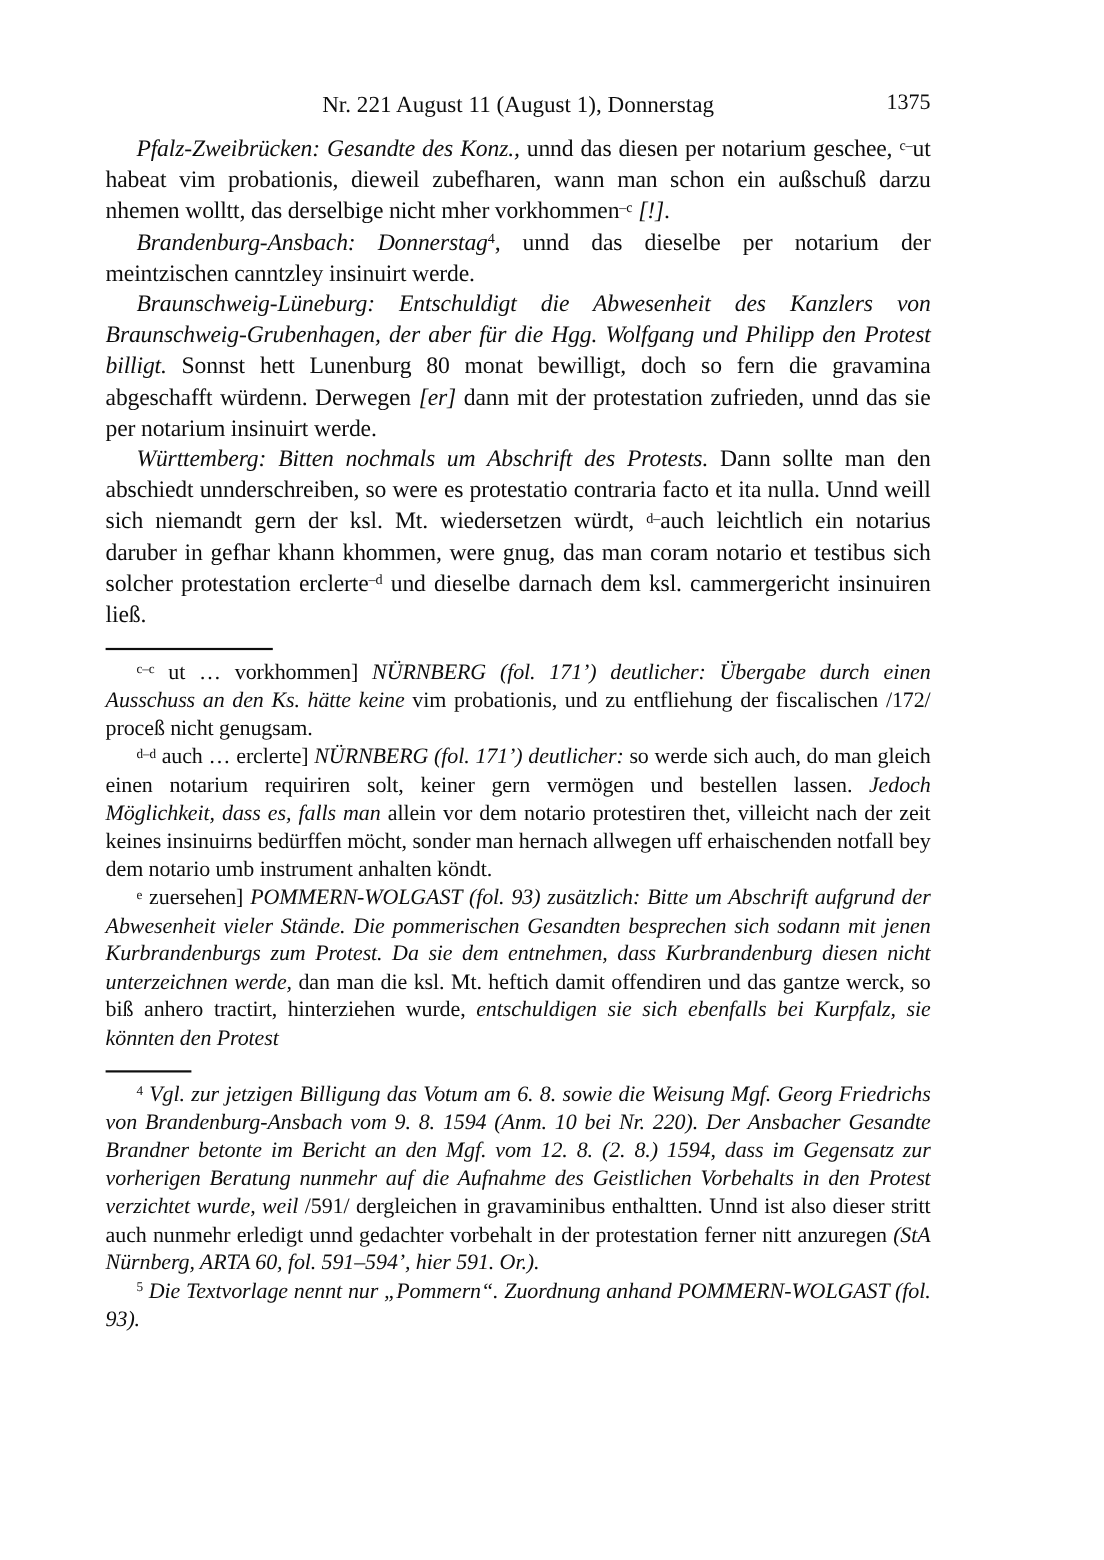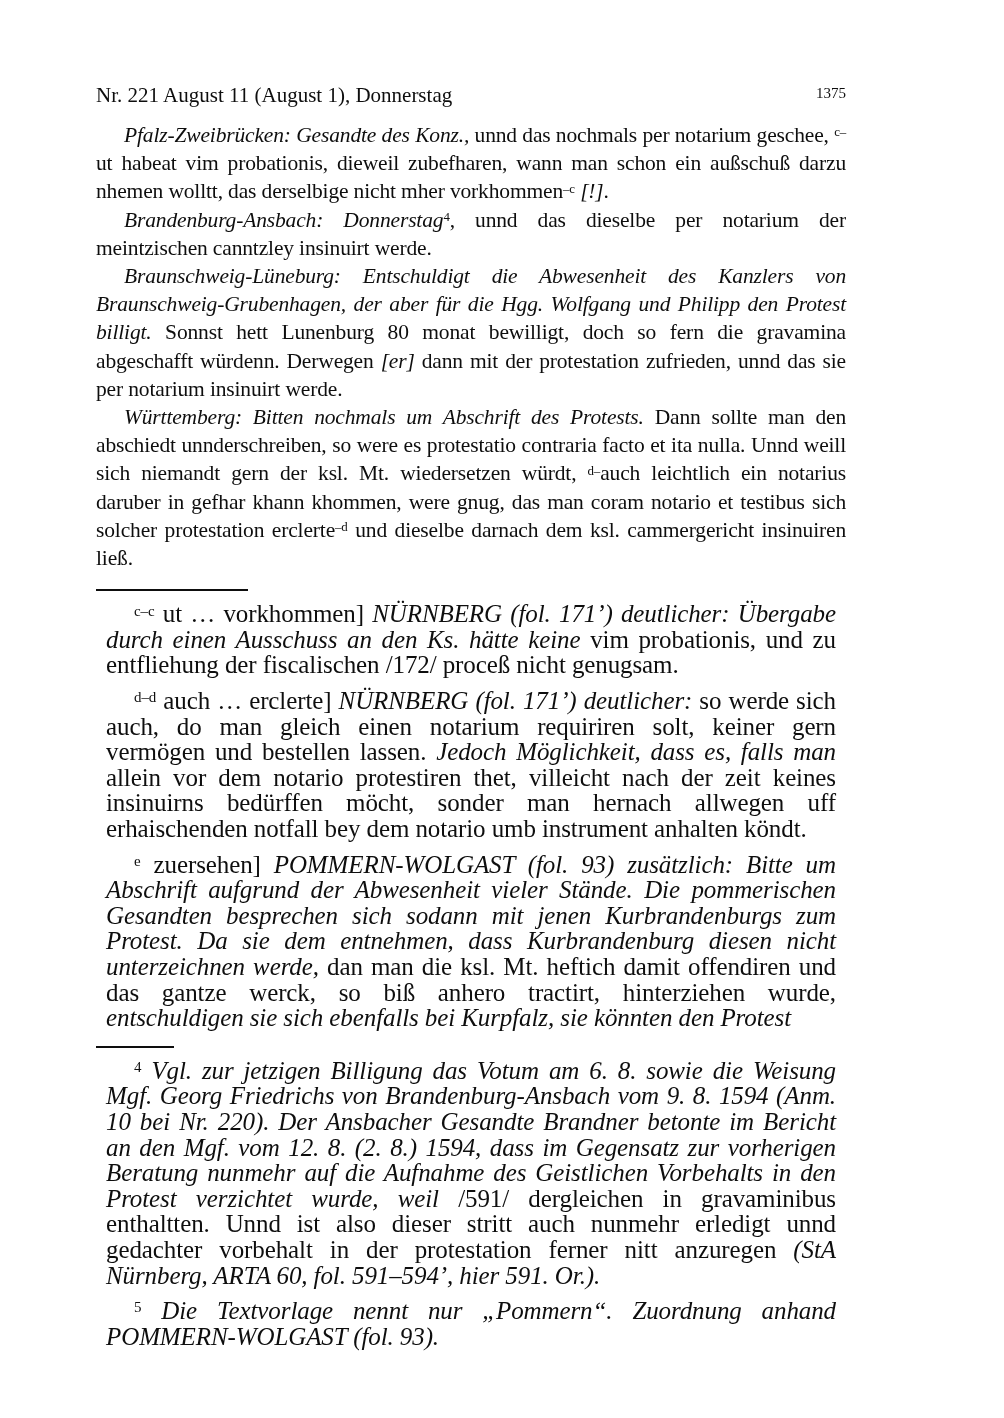--- a/index.html
+++ b/index.html
@@ -20,41 +20,42 @@
     width: 750px;
   }
   .running-head {
     position: relative;
     height: 30px;
     font-size: 21px;
     line-height: 26px;
   }
   .rh-title {
     display: block;
+    text-align: center;
   }
   .rh-page {
     position: absolute;
     right: 0;
     top: -2px;
-    font-size: 15px;
+    font-size: 20px;
   }
   .main-text { margin-top: 9px; }
   .body-par {
     margin: 0;
     text-indent: 28px;
     text-align: justify;
     font-size: 21.5px;
     line-height: 28.2px;
     letter-spacing: -0.15px;
   }
   .fn-par {
-    margin: 10px;
+    margin: 0;
     text-indent: 28px;
     text-align: justify;
-    font-size: 25px;
+    font-size: 20px;
     line-height: 25.6px;
     letter-spacing: -0.1px;
   }
   .it { font-style: italic; }
   sup {
     font-size: 60%;
     line-height: 0;
     vertical-align: baseline;
     position: relative;
     top: -0.45em;
@@ -71,21 +72,21 @@
 
 <div class="page">
   <div class="column">
 
     <div class="running-head">
       <span class="rh-title">Nr. 221 August 11 (August 1), Donnerstag</span>
       <span class="rh-page">1375</span>
     </div>
 
     <div class="main-text">
-        <p class="body-par"><span class="it">Pfalz-Zweibrücken: Gesandte des Konz.,</span><span> unnd das nochmals per notarium geschee, </span><sup>c–</sup><span>ut habeat vim probationis, dieweil zubefharen, wann man schon ein außschuß darzu nhemen wolltt, das derselbige nicht mher vorkhommen</span><sup>–c</sup><span> </span><span class="it">[!]</span><span>.</span></p>
+        <p class="body-par"><span class="it">Pfalz-Zweibrücken: Gesandte des Konz.,</span><span> unnd das diesen per notarium geschee, </span><sup>c–</sup><span>ut habeat vim probationis, dieweil zubefharen, wann man schon ein außschuß darzu nhemen wolltt, das derselbige nicht mher vorkhommen</span><sup>–c</sup><span> </span><span class="it">[!]</span><span>.</span></p>
         <p class="body-par"><span class="it">Brandenburg-Ansbach: Donnerstag</span><sup>4</sup><span>, unnd das dieselbe per notarium der meintzischen canntzley insinuirt werde.</span></p>
         <p class="body-par"><span class="it">Braunschweig-Lüneburg: Entschuldigt die Abwesenheit des Kanzlers von Braunschweig-Grubenhagen, der aber für die Hgg. Wolfgang und Philipp den Protest billigt.</span><span> Sonnst hett Lunenburg 80 monat bewilligt, doch so fern die gravamina abgeschafft würdenn. Derwegen </span><span class="it">[er]</span><span> dann mit der protestation zufrieden, unnd das sie per notarium insinuirt werde.</span></p>
         <p class="body-par"><span class="it">Württemberg: Bitten nochmals um Abschrift des Protests.</span><span> Dann sollte man den abschiedt unnderschreiben, so were es protestatio contraria facto et ita nulla. Unnd weill sich niemandt gern der ksl. Mt. wiedersetzen würdt, </span><sup>d–</sup><span>auch leichtlich ein notarius daruber in gefhar khann khommen, were gnug, das man coram notario et testibus sich solcher protestation erclerte</span><sup>–d</sup><span> und dieselbe darnach dem ksl. cammergericht insinuiren ließ.</span></p>
       </div>
 
     <div class="fn-rule rule-long"></div>
 
     <div class="apparatus">
         <p class="fn-par"><sup>c–c</sup><span> ut … vorkhommen] </span><span class="it">NÜRNBERG (fol. 171’) deutlicher: Übergabe durch einen Ausschuss an den Ks. hätte keine </span><span>vim probationis, und zu entfliehung der fiscalischen /172/ proceß nicht genugsam.</span></p>
         <p class="fn-par"><sup>d–d</sup><span> auch … erclerte] </span><span class="it">NÜRNBERG (fol. 171’) deutlicher: </span><span>so werde sich auch, do man gleich einen notarium requiriren solt, keiner gern vermögen und bestellen lassen. </span><span class="it">Jedoch Möglichkeit, dass es, falls man </span><span>allein vor dem notario protestiren thet, villeicht nach der zeit keines insinuirns bedürffen möcht, sonder man hernach allwegen uff erhaischenden notfall bey dem notario umb instrument anhalten köndt.</span></p>

